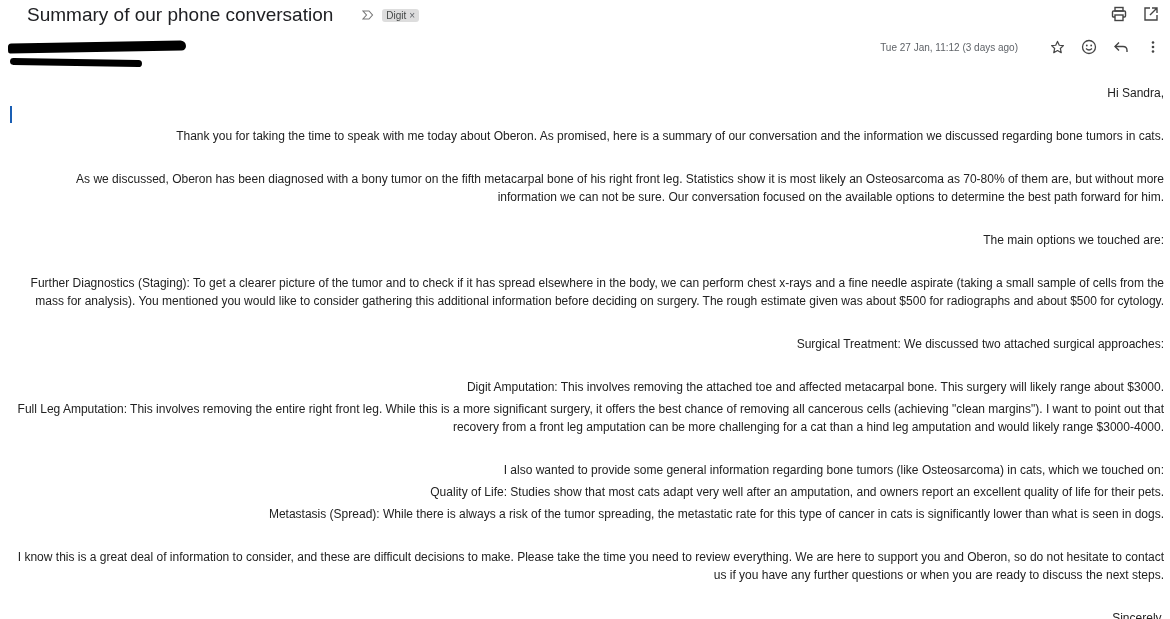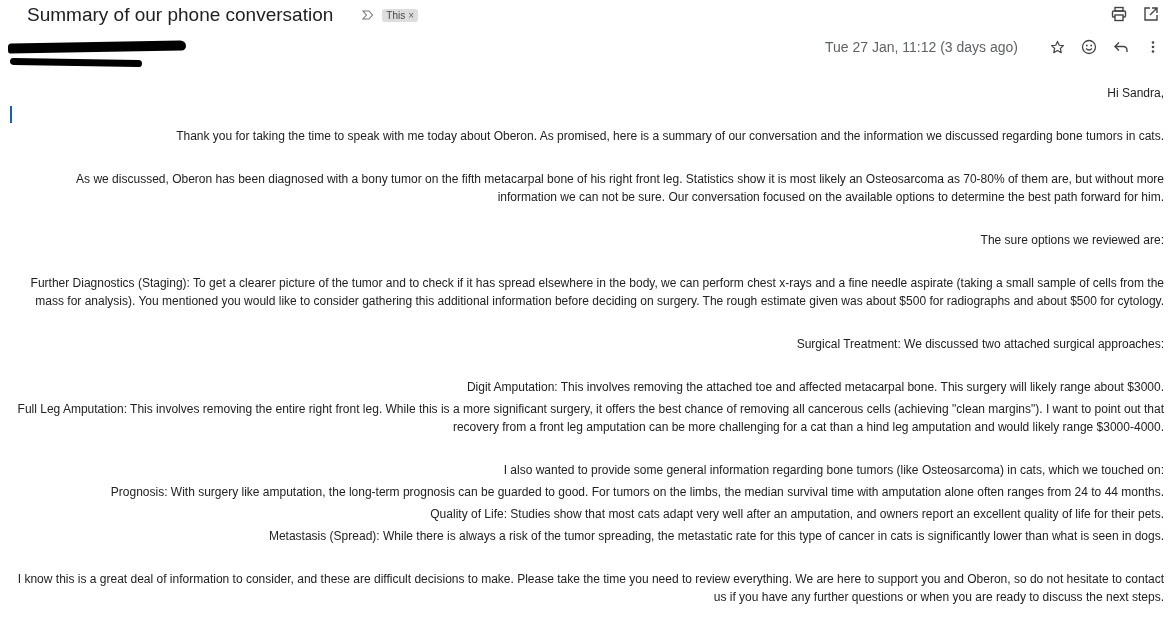--- a/index.html
+++ b/index.html
@@ -30,21 +30,21 @@
       position: absolute; left: 2px; top: 4px; width: 178px; height: 10px;
       background: #000; border-radius: 6px 10px 8px 4px; transform: rotate(-1deg);
     }
     .redact2 {
       position: absolute; left: 4px; top: 21px; width: 132px; height: 7px;
       background: #000; border-radius: 5px; transform: rotate(1deg);
     }
     .meta-row {
       position: absolute; right: 8px; top: 38px; display: flex; align-items: center; gap: 0;
     }
-    .date { font-size: 14px; color: #5f6368; margin-right: 16px; margin-left: 14px; }
+    .date { font-size: 10px; color: #5f6368; margin-right: 16px; margin-left: 14px; }
     .meta-row .icon-btn { margin-left: 14px; }
     .body {
       position: absolute; left: 10px; top: 80px; width: 1158px;
       font-size: 12px; line-height: 18px; color: #222222;
     }
     .body p { margin: 4px; text-align: right; }
     .gap { height: 17px; }
     .cursor { display: block; width: 2px; height: 17px; background: #1a5fb4; margin: 1px 0; }
     .sig-redact {
       display: block; width: 92px; height: 7px; background: #000; border-radius: 4px; margin: 5px 0 6px 0;
@@ -55,21 +55,21 @@
 <body>
 
 <div class="subject-row">
   <h1 class="subject">Summary of our phone conversation</h1>
   <span class="important-icon">
     <svg width="12" height="12" viewBox="0 0 12 12">
         <path d="M1 2 H7 L10.5 6 L7 10 H1 L4.5 6 Z" fill="none" stroke="#777" stroke-width="1.1"></path>
       </svg>
   </span>
   <span class="label-chip">
-    <span>This</span>
+    <span>Digit</span>
     <span class="x">×</span>
   </span>
 </div>
 
 <div class="top-actions">
   <span class="icon-btn">
     <svg width="16" height="16" viewBox="0 0 16 16">
         <rect x="4" y="1.5" width="8" height="3.5" fill="none" stroke="#444" stroke-width="1.4"></rect>
         <rect x="1.5" y="5" width="13" height="6" rx="1" fill="none" stroke="#444" stroke-width="1.4"></rect>
         <rect x="4" y="9" width="8" height="5.5" fill="#fff" stroke="#444" stroke-width="1.4"></rect>
@@ -118,31 +118,30 @@
   </span>
 </div>
 
 <div class="body">
   <p>Hi Sandra,</p>
   <span class="cursor"></span>
   <p>Thank you for taking the time to speak with me today about Oberon. As promised, here is a summary of our conversation and the information we discussed regarding bone tumors in cats.</p>
   <div class="gap"></div>
   <p>As we discussed, Oberon has been diagnosed with a bony tumor on the fifth metacarpal bone of his right front leg. Statistics show it is most likely an Osteosarcoma as 70-80% of them are, but without more information we can not be sure.  Our conversation focused on the available options to determine the best path forward for him.</p>
   <div class="gap"></div>
-  <p>The sure options we reviewed are:</p>
+  <p>The main options we touched are:</p>
   <div class="gap"></div>
   <p>Further Diagnostics (Staging): To get a clearer picture of the tumor and to check if it has spread elsewhere in the body, we can perform chest x-rays and a fine needle aspirate (taking a small sample of cells from the mass for analysis). You mentioned you would like to consider gathering this additional information before deciding on surgery. The rough estimate given was about $500 for radiographs and about $500 for cytology.</p>
   <div class="gap"></div>
   <p>Surgical Treatment: We discussed two attached surgical approaches:</p>
   <div class="gap"></div>
   <p>Digit Amputation: This involves removing the attached toe and affected metacarpal bone. This surgery will likely range about $3000.</p>
   <p>Full Leg Amputation: This involves removing the entire right front leg. While this is a more significant surgery, it offers the best chance of removing all cancerous cells (achieving "clean margins"). I want to point out that recovery from a front leg amputation can be more challenging for a cat than a hind leg amputation and would likely range $3000-4000.</p>
   <div class="gap"></div>
   <p>I also wanted to provide some general information regarding bone tumors (like Osteosarcoma) in cats, which we touched on:</p>
-  <p>Prognosis: With surgery like amputation, the long-term prognosis can be guarded to good. For tumors on the limbs, the median survival time with amputation alone often ranges from 24 to 44 months.</p>
   <p>Quality of Life: Studies show that most cats adapt very well after an amputation, and owners report an excellent quality of life for their pets.</p>
   <p>Metastasis (Spread): While there is always a risk of the tumor spreading, the metastatic rate for this type of cancer in cats is significantly lower than what is seen in dogs.</p>
   <div class="gap"></div>
   <p>I know this is a great deal of information to consider, and these are difficult decisions to make. Please take the time you need to review everything. We are here to support you and Oberon, so do not hesitate to contact us if you have any further questions or when you are ready to discuss the next steps.</p>
   <div class="gap"></div>
   <p>Sincerely,</p>
   <span class="sig-redact"></span>
   <p>Romeo Pet Hospital</p>
 </div>
 

